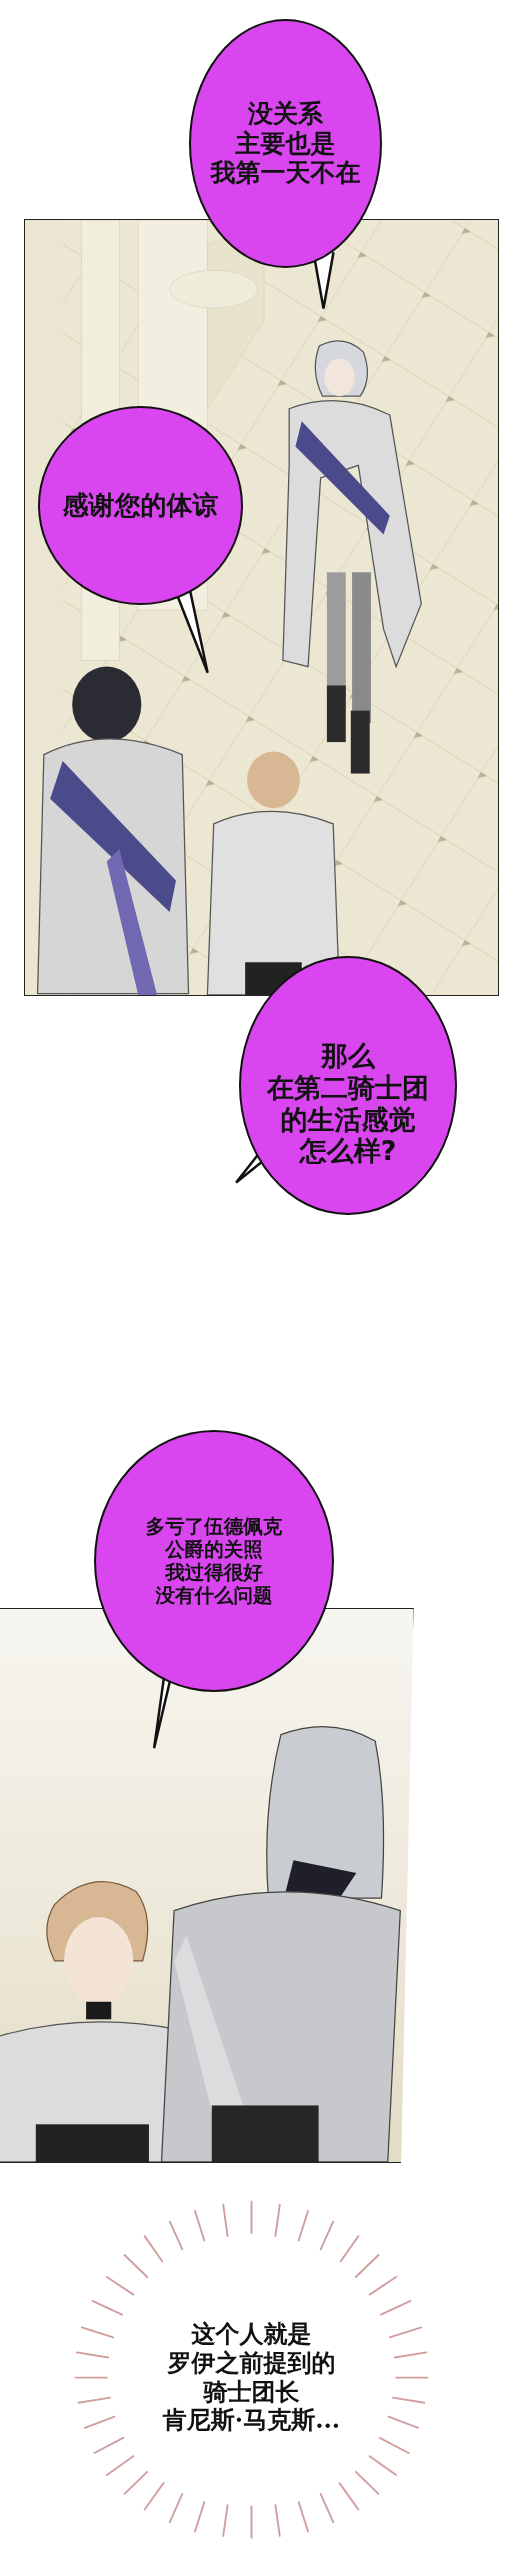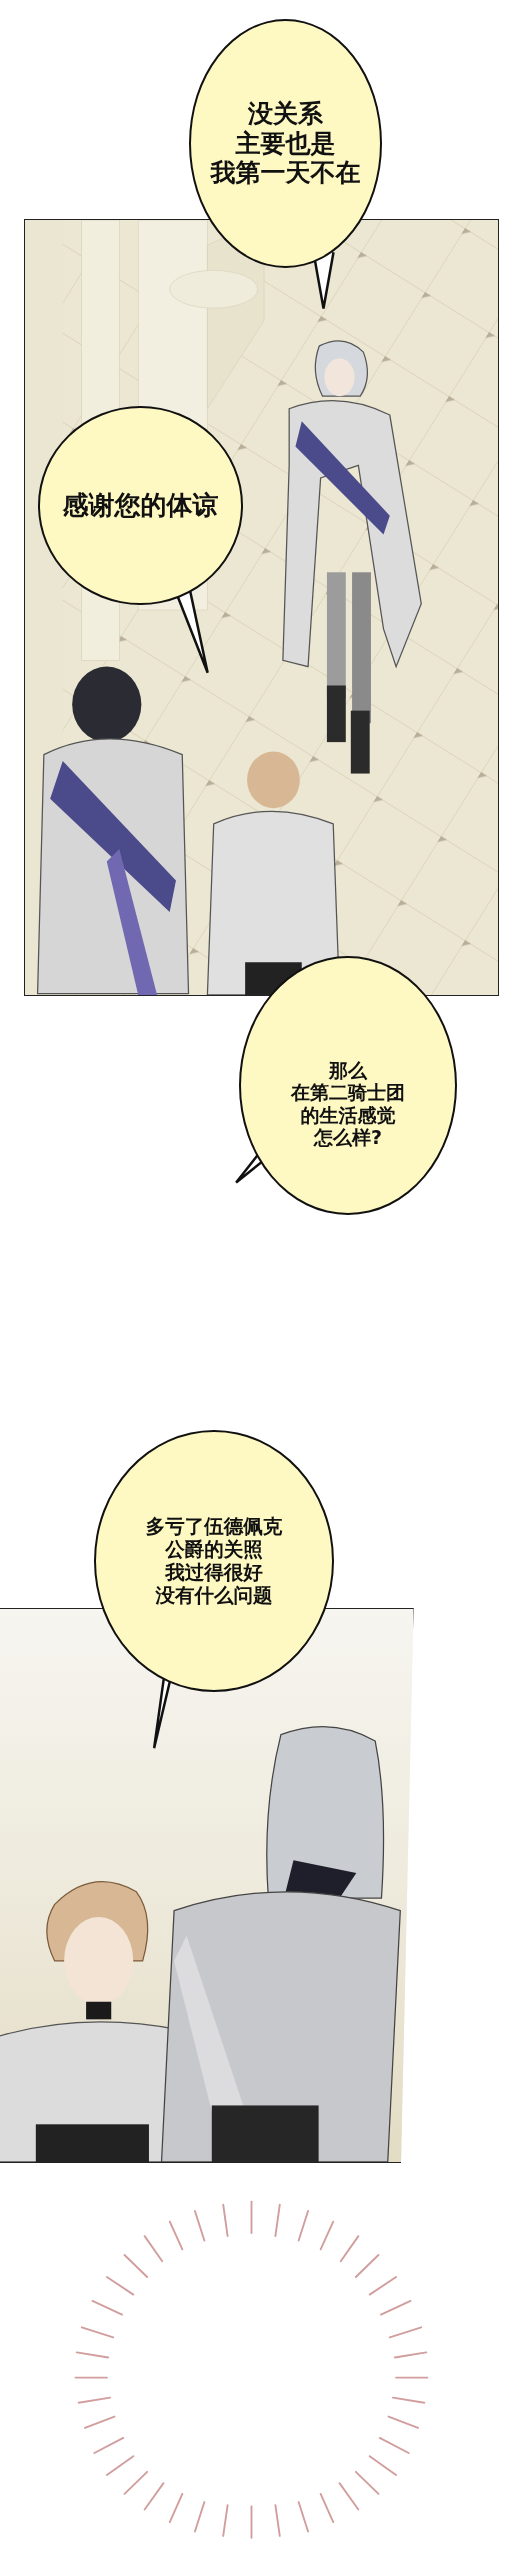--- a/index.html
+++ b/index.html
@@ -1,19 +1,19 @@
 <!DOCTYPE html>
 <html style="font-size:10px"><head>
 <meta charset="utf-8">
 <style>
   html,body{margin:0;padding:0;background:#ffffff;}
   body{width:513px;height:2576px;position:relative;overflow:hidden;font-family:"DejaVu Sans","Liberation Sans",sans-serif;}
   .abs{position:absolute;}
   .panel{position:absolute;overflow:hidden;border:1.3px solid #222;}
-  .bubble{position:absolute;background:#fef9c3;border:2.5px solid #111;border-radius:50%;display:flex;align-items:center;justify-content:center;text-align:center;z-index:5;}
+  .bubble{position:absolute;background:#d946ef;border:2.5px solid #111;border-radius:50%;display:flex;align-items:center;justify-content:center;text-align:center;z-index:5;}
   .bubble .txt{font-weight:bold;color:#111;line-height:1.18;white-space:pre-line;}
   .tail{position:absolute;z-index:4;}
   .burst{position:absolute;z-index:6;display:flex;align-items:center;justify-content:center;}
   .burst .txt{font-weight:bold;color:#111;line-height:1.2;white-space:pre-line;text-align:center;font-family:"DejaVu Serif","Liberation Serif",serif;}
 </style>
 </head>
 <body>
 
 <div class="panel" style="left:24px;top:219px;width:473px;height:775px;background:#efebd8;">
   <svg width="473" height="775" viewBox="0 0 752 1232">
@@ -81,21 +81,21 @@
 </svg>
 
 <div class="bubble" style="left:38px;top:406px;width:201px;height:195px;">
   <div class="txt" style="font-size:26px;">感谢您的体谅</div>
 </div>
 <svg class="tail" style="left:170px;top:585px;" width="44" height="94" viewBox="0 0 70 150">
   <path d="M5 0 L60 140 L30 0" fill="#fff" stroke="#111" stroke-width="4"></path>
 </svg>
 
 <div class="bubble" style="left:239px;top:956px;width:214px;height:255px;">
-  <div class="txt" style="font-size:19px;margin-top:36px;">那么
+  <div class="txt" style="font-size:27px;margin-top:36px;">那么
 在第二骑士团
 的生活感觉
 怎么样?</div>
 </div>
 <svg class="tail" style="left:233px;top:1132px;" width="44" height="57" viewBox="0 0 70 90">
   <path d="M60 10 L5 80 L55 40" fill="#fff" stroke="#111" stroke-width="4"></path>
 </svg>
 
 <div class="panel" style="left:-2.5px;top:1608px;width:415px;height:553px;background:#f4f3ee;border-left:none;clip-path:polygon(0 0,100% 0,97% 100%,0 100%);">
   <svg width="415" height="553" viewBox="0 0 660 880">
@@ -181,14 +181,18 @@
       <line x1="540" y1="420" x2="494" y2="396"></line>
       <line x1="40" y1="420" x2="86" y2="396"></line>
       <line x1="492" y1="485" x2="456" y2="450"></line>
       <line x1="88" y1="485" x2="124" y2="450"></line>
       <line x1="420" y1="530" x2="400" y2="485"></line>
       <line x1="160" y1="530" x2="180" y2="485"></line>
       <line x1="335" y1="552" x2="328" y2="503"></line>
       <line x1="245" y1="552" x2="252" y2="503"></line>
     </g>
   </svg>
+  <div class="txt" style="position:relative;font-size:24px;margin-top:25px;">这个人就是
+罗伊之前提到的
+骑士团长
+肯尼斯·马克斯...</div>
 </div>
 
 
 </body></html>

